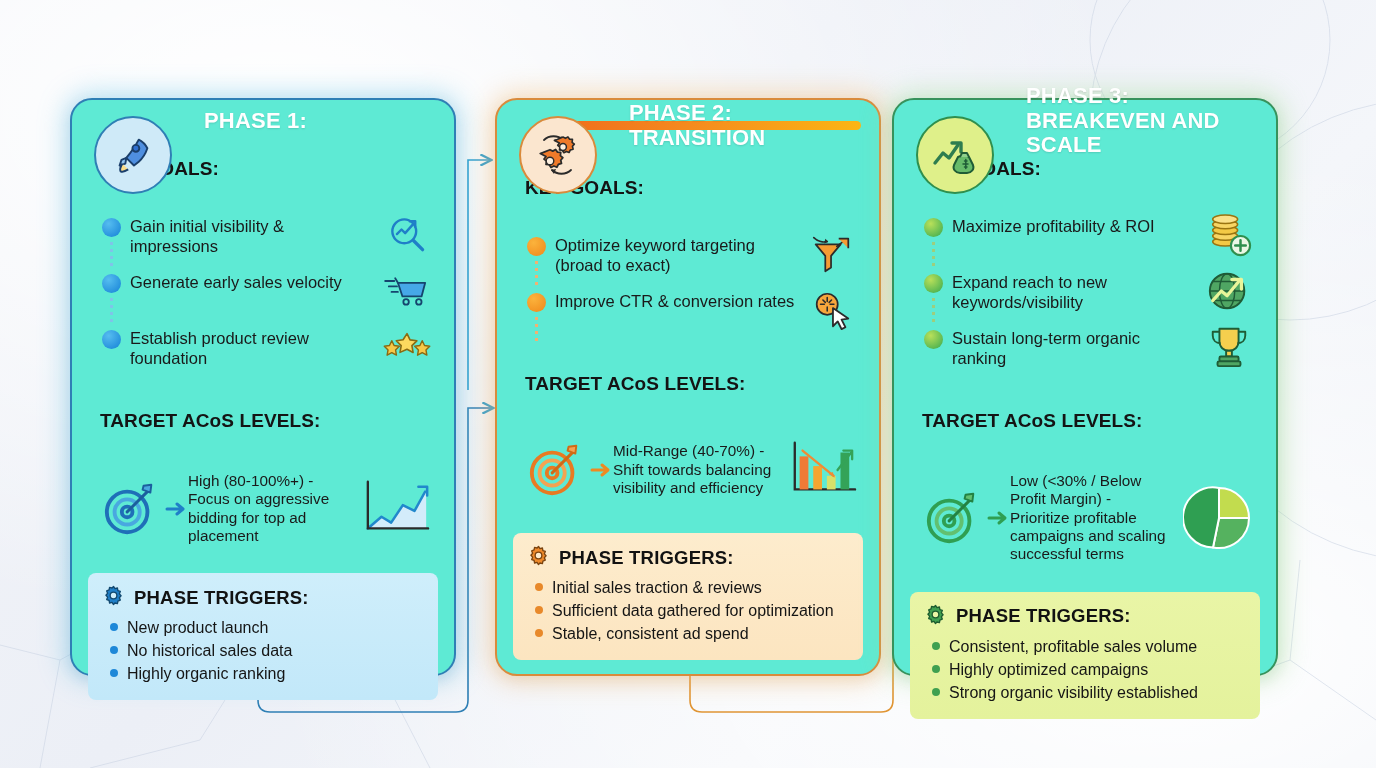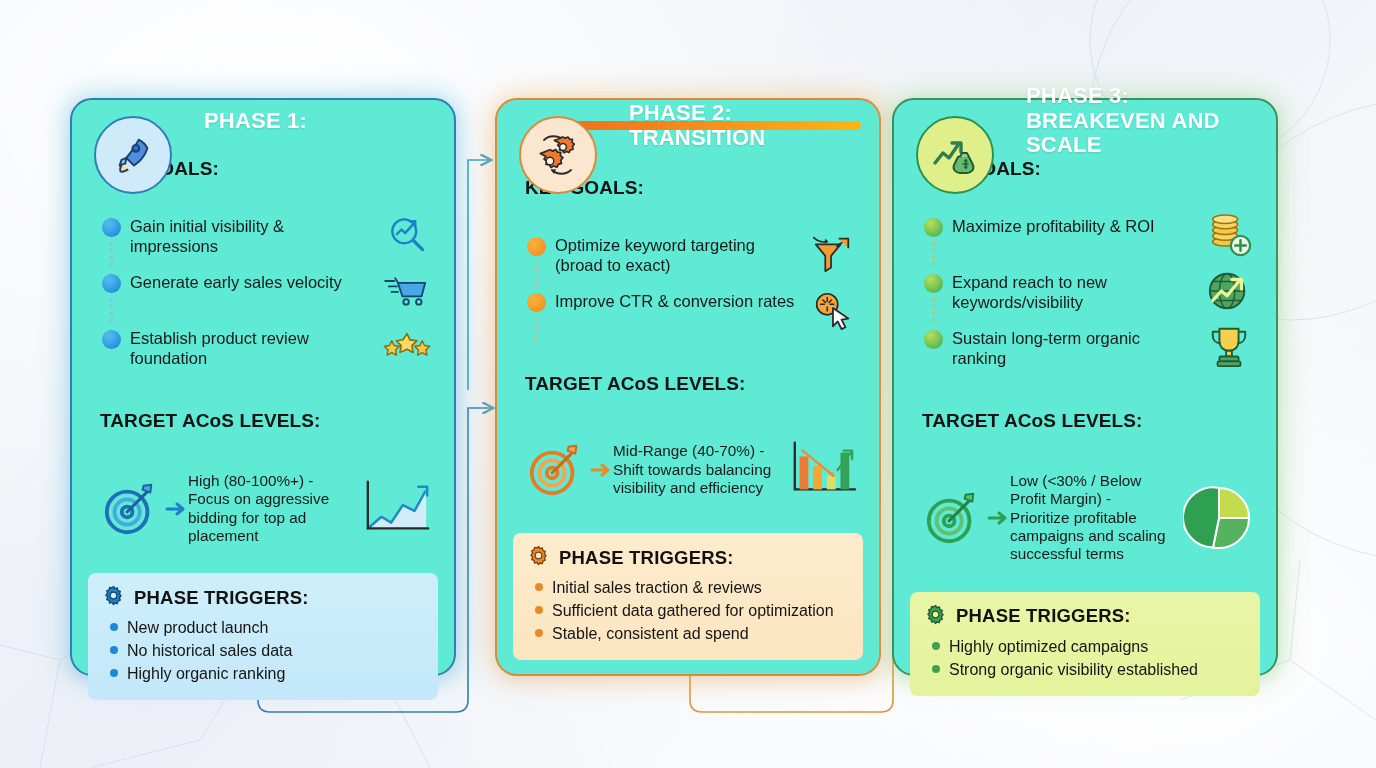--- a/index.html
+++ b/index.html
@@ -603,20 +603,24 @@
       <span>
         <svg width="23" height="23" viewBox="0 0 24 24">
           <path d="M12 2.6l1.5 2.2 2.6-.6.5 2.6 2.5 1-1 2.5 1.8 2-1.8 2 1 2.5-2.5 1-.5 2.6-2.6-.6L12 21.4l-1.5-2.2-2.6.6-.5-2.6-2.5-1 1-2.5-1.8-2 1.8-2-1-2.5 2.5-1 .5-2.6 2.6.6z" fill="#3fa050" stroke="#1d5c2f" stroke-width="1.4" stroke-linejoin="round"></path>
           <circle cx="12" cy="12" r="3.5" fill="#e9f5a6" stroke="#1d5c2f" stroke-width="1.4"></circle>
         </svg>
       </span>
       <span class="trig-title">PHASE TRIGGERS:</span>
     </div>
     <div class="trig-item">
       <span class="trig-dot"></span>
+      <span class="trig-text">Consistent, profitable sales volume</span>
+    </div>
+    <div class="trig-item">
+      <span class="trig-dot"></span>
       <span class="trig-text">Highly optimized campaigns</span>
     </div>
     <div class="trig-item">
       <span class="trig-dot"></span>
       <span class="trig-text">Strong organic visibility established</span>
     </div>
   </div>
 </div>
 
 </div>

